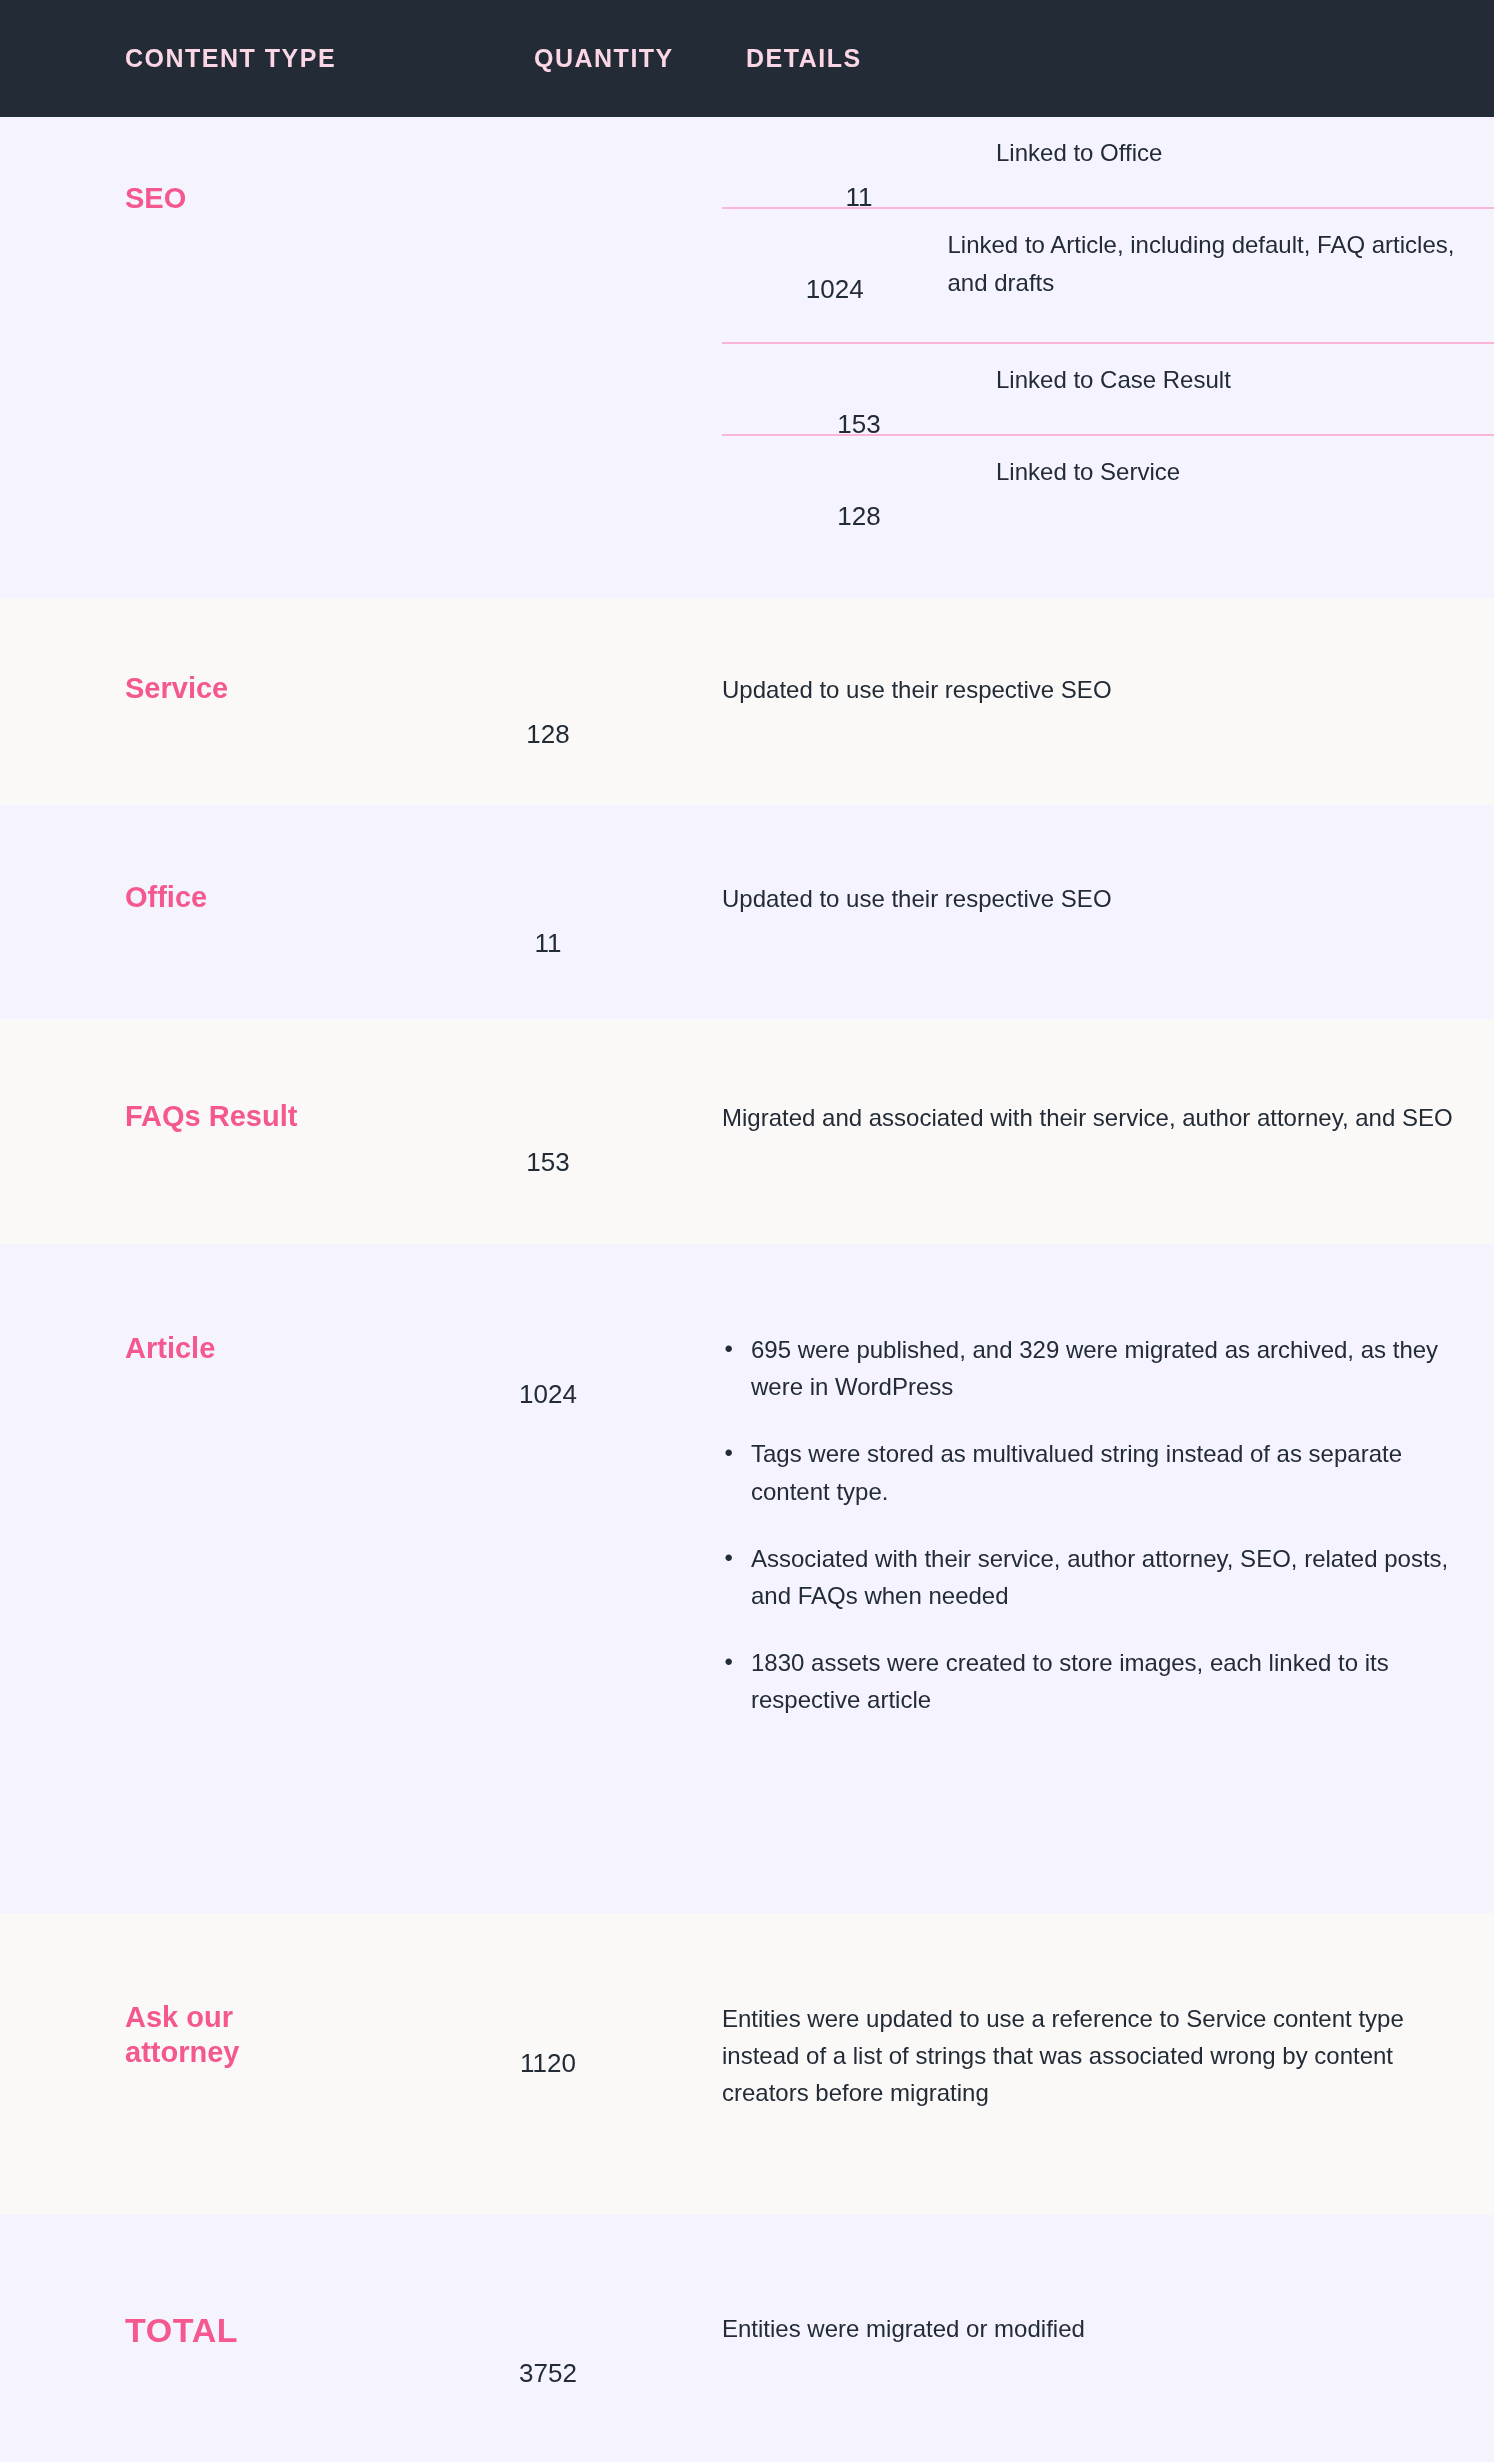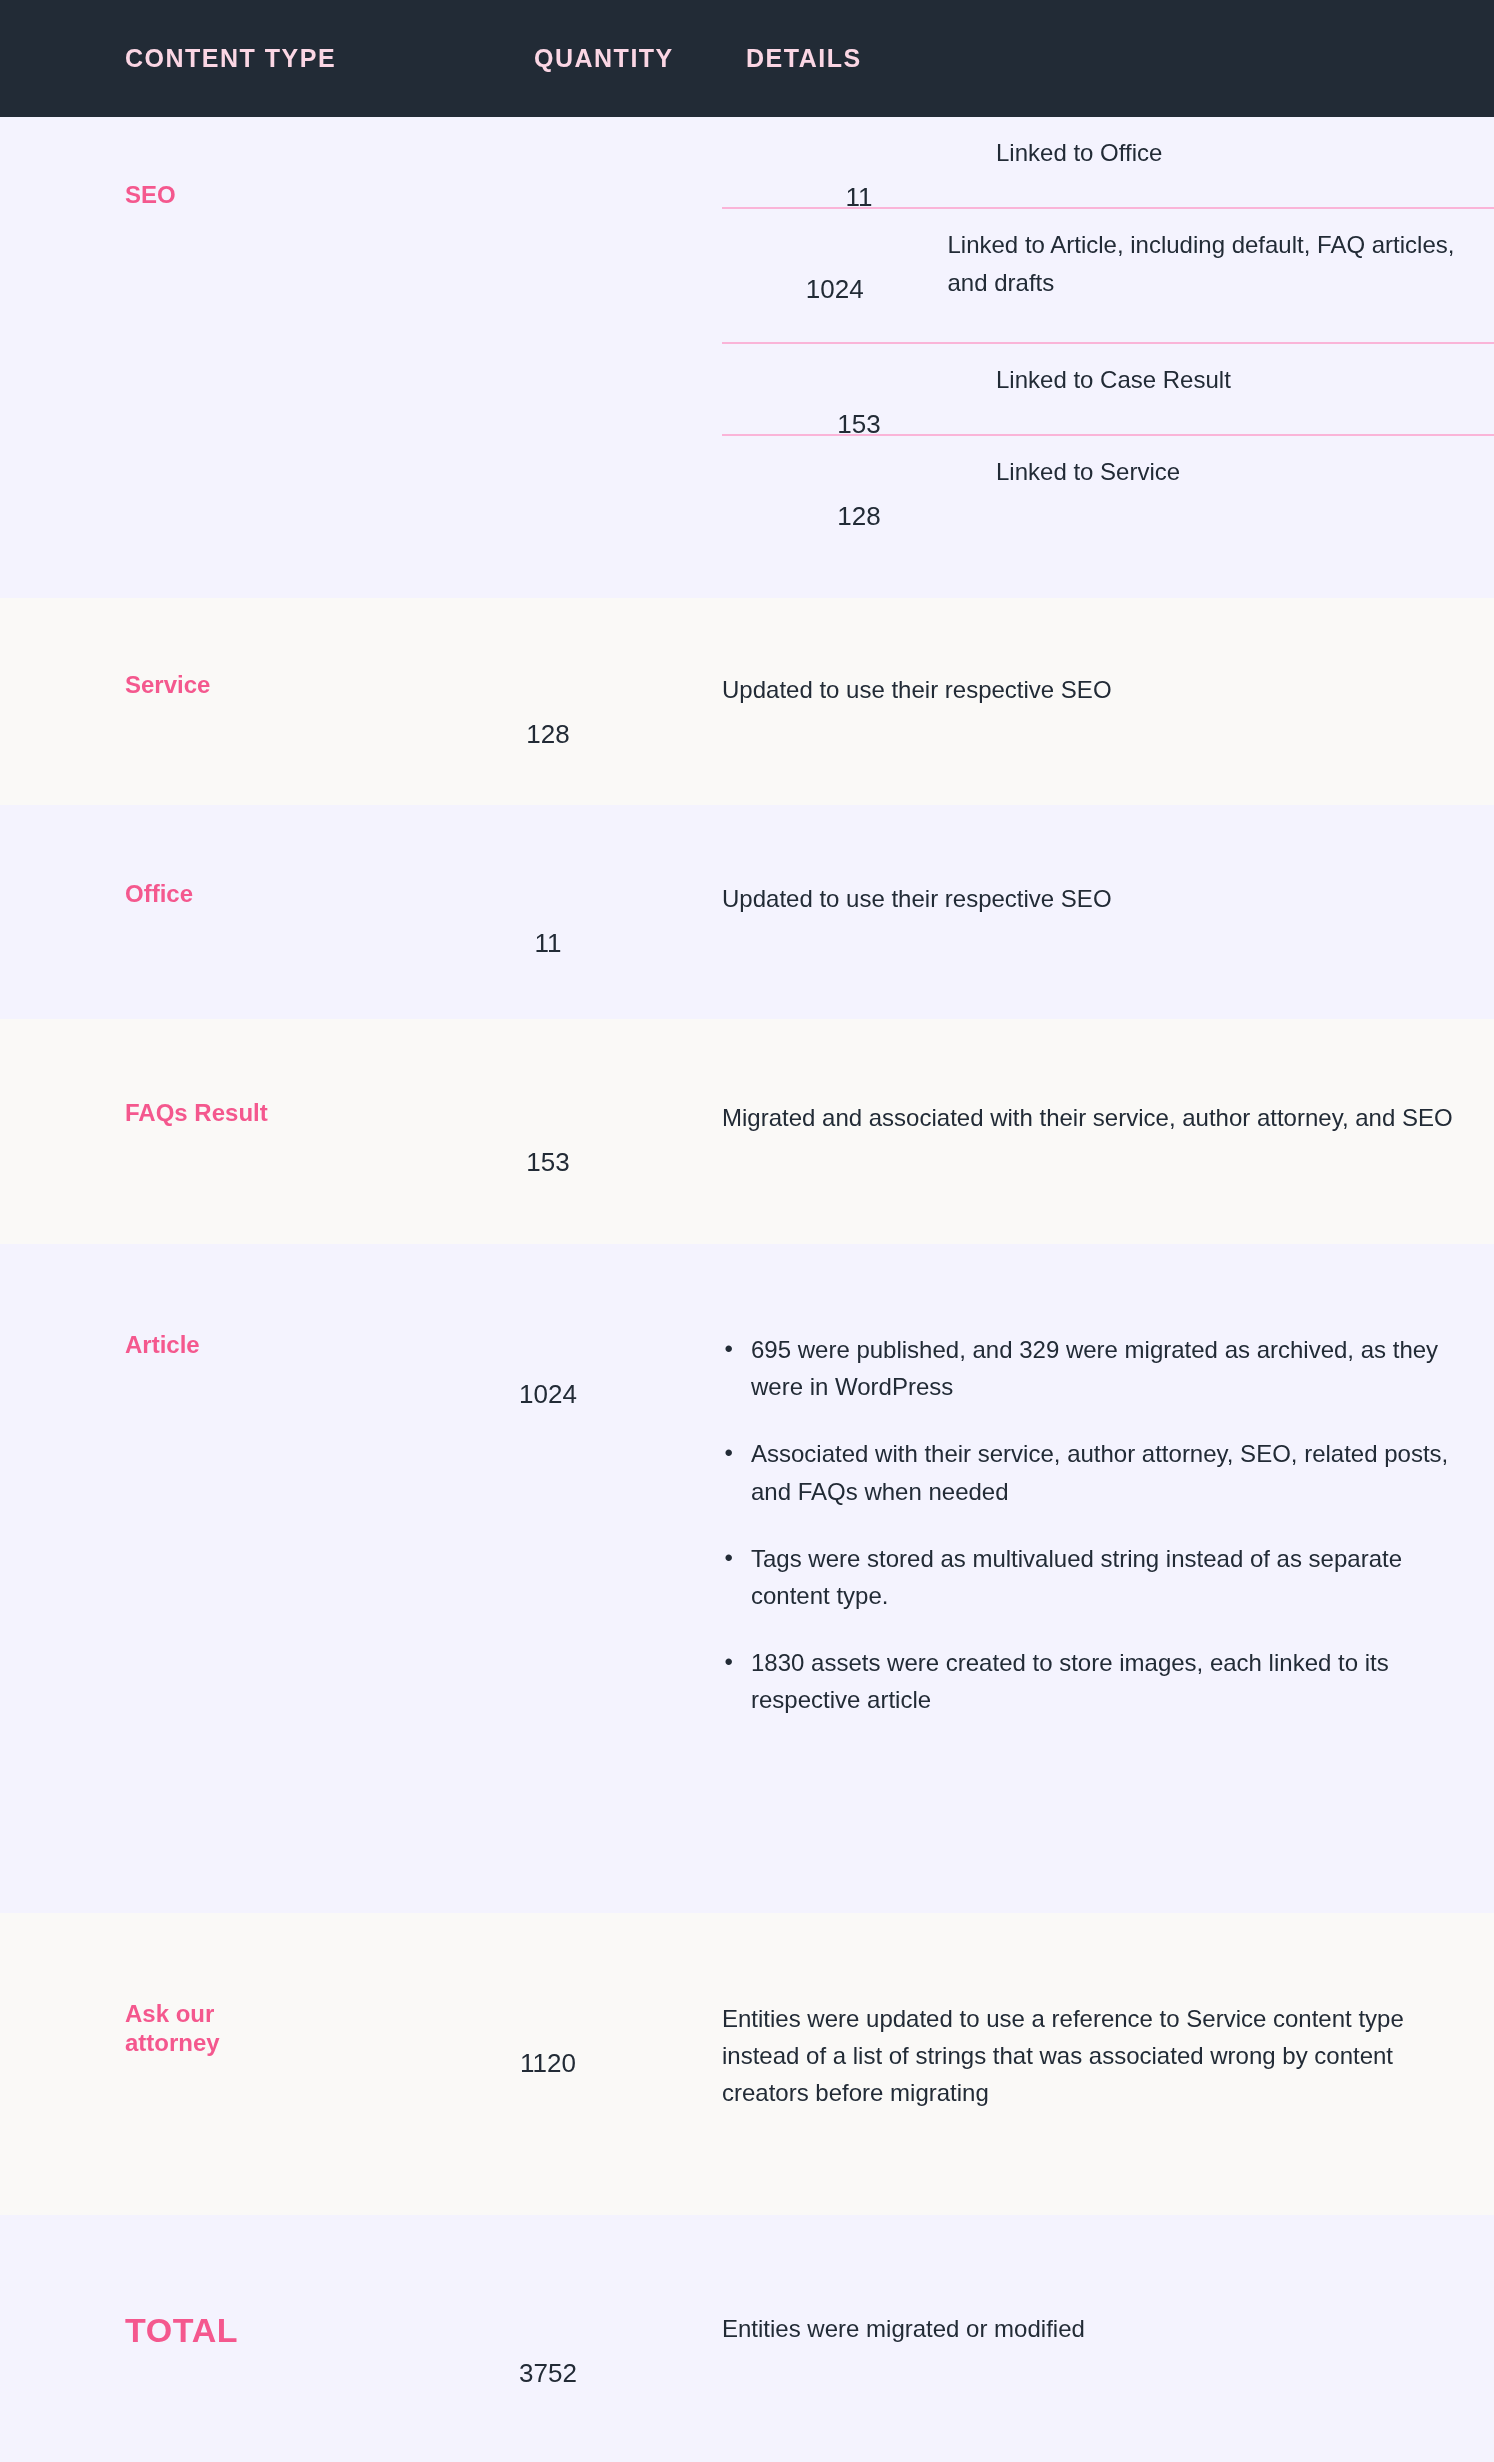--- a/index.html
+++ b/index.html
@@ -47,21 +47,21 @@
   .band.lav  { background: #F4F3FE; }
   .band.warm { background: #FAF9F7; }
 
   .cell-type {
     width: 125px;
     flex: 0 0 722px;
     padding-left: 125px;
   }
   .type-label {
     color: #F4588E;
-    font-size: 24px;
+    font-size: 29px;
     font-weight: 700;
     line-height: 1.2;
     white-space: pre-line;
   }
   .type-label.total {
     text-transform: uppercase;
     letter-spacing: 0.6px;
     font-size: 34px;
   }
 
@@ -212,22 +212,22 @@
   <div class="band lav" style="height:669px;padding-top:87px;">
     <div class="cell-type">
       <div class="type-label">Article</div>
     </div>
     <div class="cell-qty">
       <div class="qty-inner">1024</div>
     </div>
     <div class="cell-details">
       <ul class="bullets">
         <li>695 were published, and 329 were migrated  as archived, as they were in WordPress</li>
+        <li>Tags were stored as multivalued string instead of as separate content type.</li>
         <li>Associated with their service, author attorney, SEO, related posts, and FAQs when needed</li>
-        <li>Tags were stored as multivalued string instead of as separate content type.</li>
         <li>1830 assets were created to store images, each linked to its respective article</li>
       </ul>
     </div>
   </div>
 
   <div class="band warm" style="height:302px;padding-top:87px;">
     <div class="cell-type">
       <div class="type-label">Ask our
 attorney</div>
     </div>

